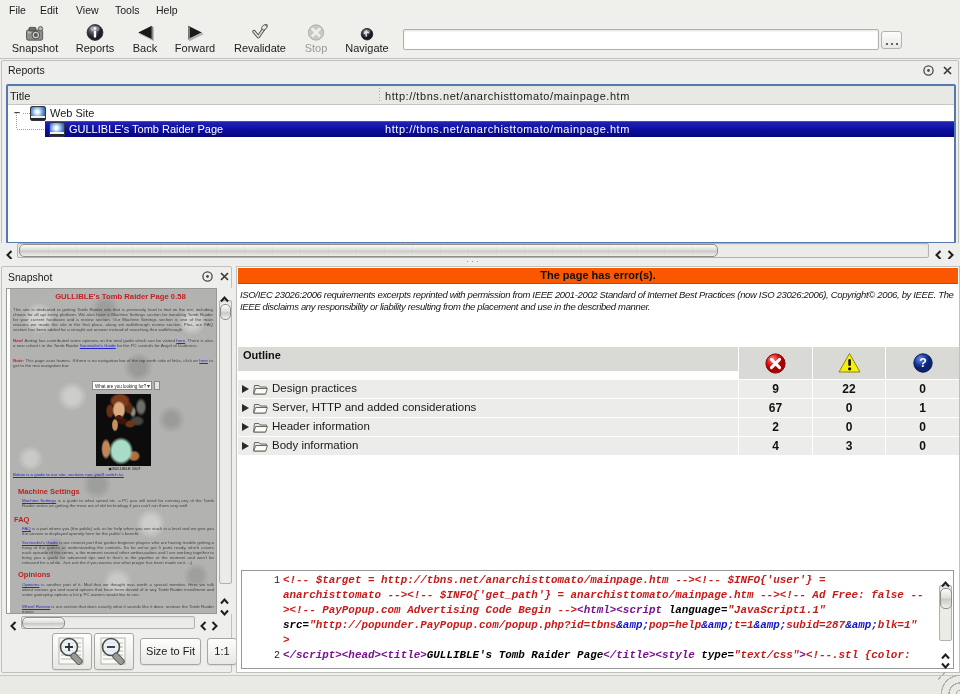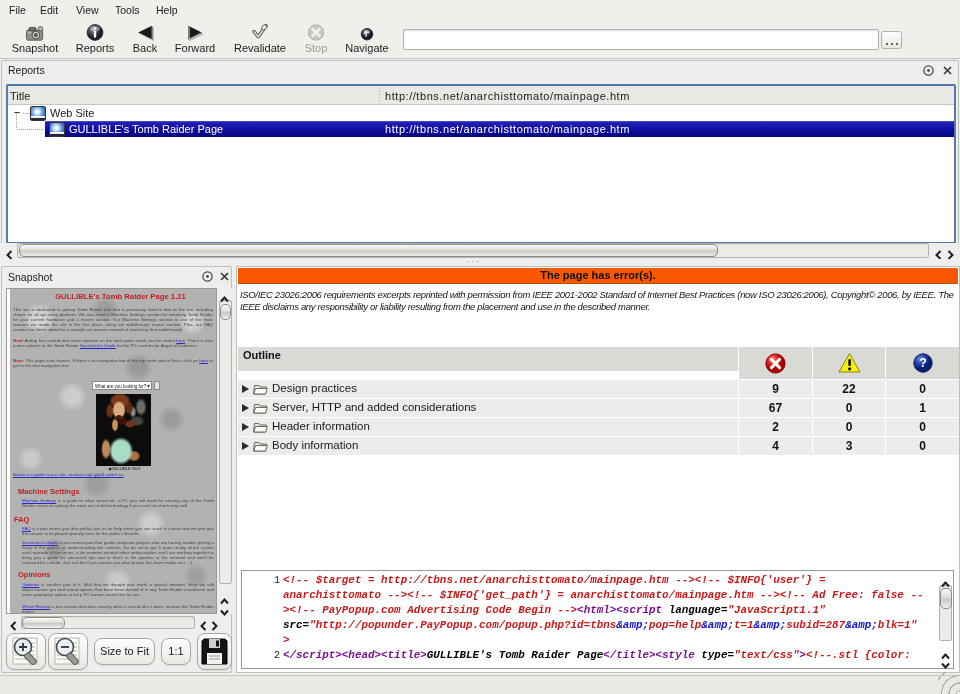--- a/index.html
+++ b/index.html
@@ -38,21 +38,21 @@
 
 #splitH{position:absolute;left:0;top:259px;width:960px;height:7px;background:#eeeeec;}
 .sdots{color:#8a8a86;font-size:9px;letter-spacing:2px;}
 
 #snapdock{position:absolute;left:1px;top:266px;width:231px;height:407px;border:1px solid #c0c0bc;border-radius:2px;background:#eeeeec;}
 #snapdock .dtitle{position:absolute;left:6px;top:4px;font-size:10.5px;color:#1a1a1a;}
 #snapview{position:absolute;left:4px;top:21px;width:211px;height:326px;background:#fff;border:1px solid #989894;overflow:hidden;}
 #snapvsb{position:absolute;left:216px;top:21px;width:14px;height:326px;background:#eeeeec;}
 #snaphsb{position:absolute;left:4px;top:349px;width:225px;height:13px;background:#eeeeec;}
 #snapbtns{position:absolute;left:0;top:364px;width:231px;height:42px;}
-.bbtn{position:absolute;border:1px solid #aaa6a1;border-radius:8px;background:linear-gradient(#fefefd,#e7e7e3);box-shadow:0 1px 1px rgba(0,0,0,.08);}
+.bbtn{position:absolute;border:1px solid #aaa6a1;border-radius:3px;background:linear-gradient(#fefefd,#e7e7e3);box-shadow:0 1px 1px rgba(0,0,0,.08);margin-left:46px;}
 
 #errpanel{position:absolute;left:236px;top:266px;width:724px;height:407px;background:#fff;border:1px solid #c0c0bc;}
 #errhdr{position:absolute;left:1px;top:1px;right:1px;height:15px;background:#f95800;border-bottom:1px solid #b05400;text-align:center;font-weight:bold;font-size:11px;color:#101010;line-height:14px;height:16px;}
 .epara{position:absolute;left:3px;right:8px;font-style:italic;font-size:9.5px;letter-spacing:-0.34px;line-height:12px;color:#151515;}
 
 .ohc{position:absolute;background:#d9d9d6;}
 .orow{position:absolute;height:18px;font-size:11.5px;color:#1a1a1a;background:#ececea;}
 .onum{position:absolute;height:18px;font-weight:bold;font-size:12px;color:#111;background:#ececea;text-align:center;line-height:18px;}
 
 #srcview{position:absolute;left:4px;top:303px;width:713px;height:99px;background:#fff;border:1px solid #989894;font-family:"Liberation Mono",monospace;font-size:10.9px;font-weight:bold;font-style:italic;line-height:15px;white-space:pre;overflow:hidden;}
@@ -237,21 +237,21 @@
  <svg class="dockbtn" style="left:199px" width="13" height="13" viewBox="0 0 13 13">
       <circle cx="6.5" cy="6.5" r="4.6" fill="none" stroke="#4a4a46" stroke-width="1.3"></circle>
       <circle cx="6.5" cy="6.5" r="1.4" fill="#4a4a46"></circle>
     </svg>
  <svg class="dockbtn" style="left:216px" width="13" height="13" viewBox="0 0 13 13">
       <path d="M3 3 L10 10 M10 3 L3 10" stroke="#3c3c38" stroke-width="1.7"></path>
     </svg>
  <div id="snapview">
   <div style="position:absolute;left:0;top:0;width:3px;height:100%;background:#fff"></div>
   <div id="page">
-   <div style="position:absolute;left:7px;top:3px;width:100%;text-align:center;font-weight:bold;font-size:7.7px;color:#c42024">GULLIBLE's Tomb Raider Page 1.21</div>
+   <div style="position:absolute;left:7px;top:3px;width:100%;text-align:center;font-weight:bold;font-size:7.7px;color:#c42024">GULLIBLE's Tomb Raider Page 0.58</div>
    <div class="tiny" style="left:3px;top:19px;width:200px">This site is dedicated to getting Tomb Raider info that is previously hard to find on the net, including cheats for all api every platform. We also have a Machine Settings section for tweaking Tomb Raider for your current hardware and a review section. Our Machine Settings section is one of the main reasons we made the site in the first place, along wit walkthrough review section. Plus, our FAQ section has been added for a straight out answer instead of searching thro walkthrough.</div>
    <div class="tiny" style="left:3px;top:50px;width:200px"><b style="color:#c11f1f">New!</b> Airdog has contributed some opinions on the total guide which can be visited <span class="lnk">here</span>. There is also a new cohort t in the Tomb Raider <span class="lnk">Survivalist's Guide</span> for the PC controls for Angel of Darkness.</div>
    <div class="tiny" style="left:3px;top:70px;width:200px"><b style="color:#c11f1f">Note:</b> This page uses frames. If there is no navigation bar of the top north side of links, click on <span class="lnk">here</span> to get to the mai navigation bar.</div>
    <div style="position:absolute;left:82px;top:92px;width:60px;height:9px;background:#fdfdfd;border:1px solid #8a8a86;font-size:4.5px;color:#222">
           <span style="position:absolute;left:2px;top:2px">What are you looking for?</span>
           <span style="position:absolute;right:1px;top:0px;font-size:6px;color:#444">▾</span>
         </div>
    <div style="position:absolute;left:144px;top:92px;width:6px;height:9px;background:#e4e4e0;border:1px solid #8a8a86"></div>
    <div id="photo"></div>
    <div style="position:absolute;left:87px;top:177px;width:55px;text-align:center;font-size:4px;color:#111">◆GULLIBLE 2007</div>

